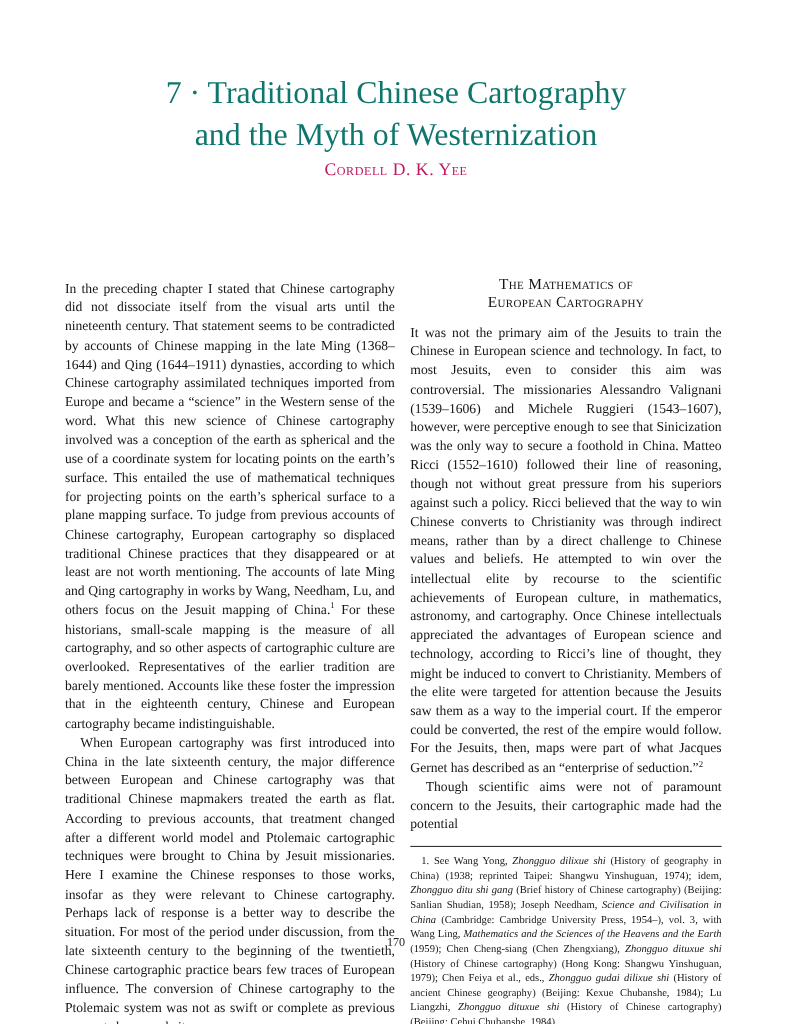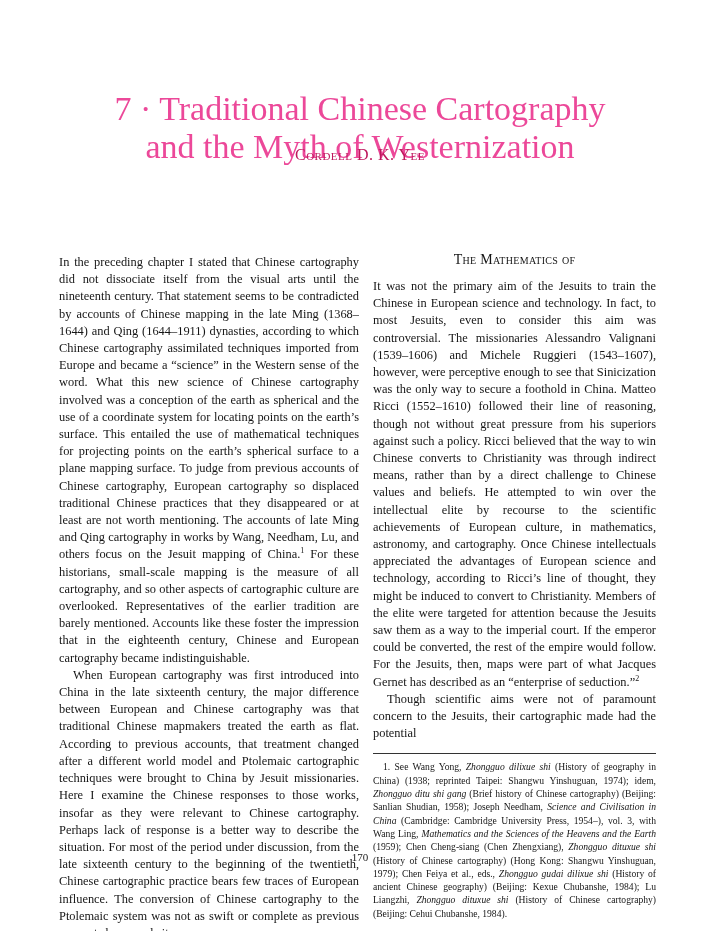--- a/index.html
+++ b/index.html
@@ -3,21 +3,21 @@
 <meta charset="utf-8">
 <style>
   html, body { margin: 0; padding: 0; }
   body {
     width: 720px; height: 931px; background: #ffffff; color: #1a1a1a;
     font-family: "Liberation Serif", "DejaVu Serif", serif;
     position: relative; overflow: hidden;
   }
   .title {
     position: absolute; left: 0; width: 720px; top: 66px; text-align: center;
-    font-size: 34px; line-height: 38px; color: #ec4899; margin-top: 24px;
+    font-size: 29px; line-height: 38px; color: #0f766e;
   }
   .author {
     position: absolute; left: 0; width: 720px; top: 146px; text-align: center;
     font-size: 16px; letter-spacing: 0.5px; font-variant: small-caps; color: #be185d;
   }
   .col {
     position: absolute; top: 254px; font-size: 12.4px; line-height: 17.2px;
     text-align: justify; color: #151515;
   }
   .col-left { left: 59px; width: 300px; }
@@ -48,20 +48,21 @@
 <div class="author">Cordell D. K. Yee</div>
 
 <div class="col col-left">
   <p><span>In the preceding chapter I stated that Chinese cartography did not dissociate itself from the visual arts until the nineteenth century. That statement seems to be contradicted by accounts of Chinese mapping in the late Ming (1368–1644) and Qing (1644–1911) dynasties, according to which Chinese cartography assimilated techniques imported from Europe and became a “science” in the Western sense of the word. What this new science of Chinese cartography involved was a conception of the earth as spherical and the use of a coordinate system for locating points on the earth’s surface. This entailed the use of mathematical techniques for projecting points on the earth’s spherical surface to a plane mapping surface. To judge from previous accounts of Chinese cartography, European cartography so displaced traditional Chinese practices that they disappeared or at least are not worth mentioning. The accounts of late Ming and Qing cartography in works by Wang, Needham, Lu, and others focus on the Jesuit mapping of China.</span><sup>1</sup><span> For these historians, small-scale mapping is the measure of all cartography, and so other aspects of cartographic culture are overlooked. Representatives of the earlier tradition are barely mentioned. Accounts like these foster the impression that in the eighteenth century, Chinese and European cartography became indistinguishable.</span></p>
   <p class="indent">When European cartography was first introduced into China in the late sixteenth century, the major difference between European and Chinese cartography was that traditional Chinese mapmakers treated the earth as flat. According to previous accounts, that treatment changed after a different world model and Ptolemaic cartographic techniques were brought to China by Jesuit missionaries. Here I examine the Chinese responses to those works, insofar as they were relevant to Chinese cartography. Perhaps lack of response is a better way to describe the situation. For most of the period under discussion, from the late sixteenth century to the beginning of the twentieth, Chinese cartographic practice bears few traces of European influence. The conversion of Chinese cartography to the Ptolemaic system was not as swift or complete as previous accounts have made it seem.</p>
 </div>
 
 <div class="col col-right">
   <div class="section-head">
     <div>The Mathematics of</div>
+    <div>European Cartography</div>
   </div>
   <p><span>It was not the primary aim of the Jesuits to train the Chinese in European science and technology. In fact, to most Jesuits, even to consider this aim was controversial. The missionaries Alessandro Valignani (1539–1606) and Michele Ruggieri (1543–1607), however, were perceptive enough to see that Sinicization was the only way to secure a foothold in China. Matteo Ricci (1552–1610) followed their line of reasoning, though not without great pressure from his superiors against such a policy. Ricci believed that the way to win Chinese converts to Christianity was through indirect means, rather than by a direct challenge to Chinese values and beliefs. He attempted to win over the intellectual elite by recourse to the scientific achievements of European culture, in mathematics, astronomy, and cartography. Once Chinese intellectuals appreciated the advantages of European science and technology, according to Ricci’s line of thought, they might be induced to convert to Christianity. Members of the elite were targeted for attention because the Jesuits saw them as a way to the imperial court. If the emperor could be converted, the rest of the empire would follow. For the Jesuits, then, maps were part of what Jacques Gernet has described as an “enterprise of seduction.”</span><sup>2</sup></p>
   <p class="indent">Though scientific aims were not of paramount concern to the Jesuits, their cartographic made had the potential</p>
   <div class="rule"></div>
   <div class="notes">
     <p><span>1. See Wang Yong, </span><i>Zhongguo dilixue shi</i><span> (History of geography in China) (1938; reprinted Taipei: Shangwu Yinshuguan, 1974); idem, </span><i>Zhongguo ditu shi gang</i><span> (Brief history of Chinese cartography) (Beijing: Sanlian Shudian, 1958); Joseph Needham, </span><i>Science and Civilisation in China</i><span> (Cambridge: Cambridge University Press, 1954–), vol. 3, with Wang Ling, </span><i>Mathematics and the Sciences of the Heavens and the Earth</i><span> (1959); Chen Cheng-siang (Chen Zhengxiang), </span><i>Zhongguo dituxue shi</i><span> (History of Chinese cartography) (Hong Kong: Shangwu Yinshuguan, 1979); Chen Feiya et al., eds., </span><i>Zhongguo gudai dilixue shi</i><span> (History of ancient Chinese geography) (Beijing: Kexue Chubanshe, 1984); Lu Liangzhi, </span><i>Zhongguo dituxue shi</i><span> (History of Chinese cartography) (Beijing: Cehui Chubanshe, 1984).</span></p>
 
   </div>
 </div>
 

